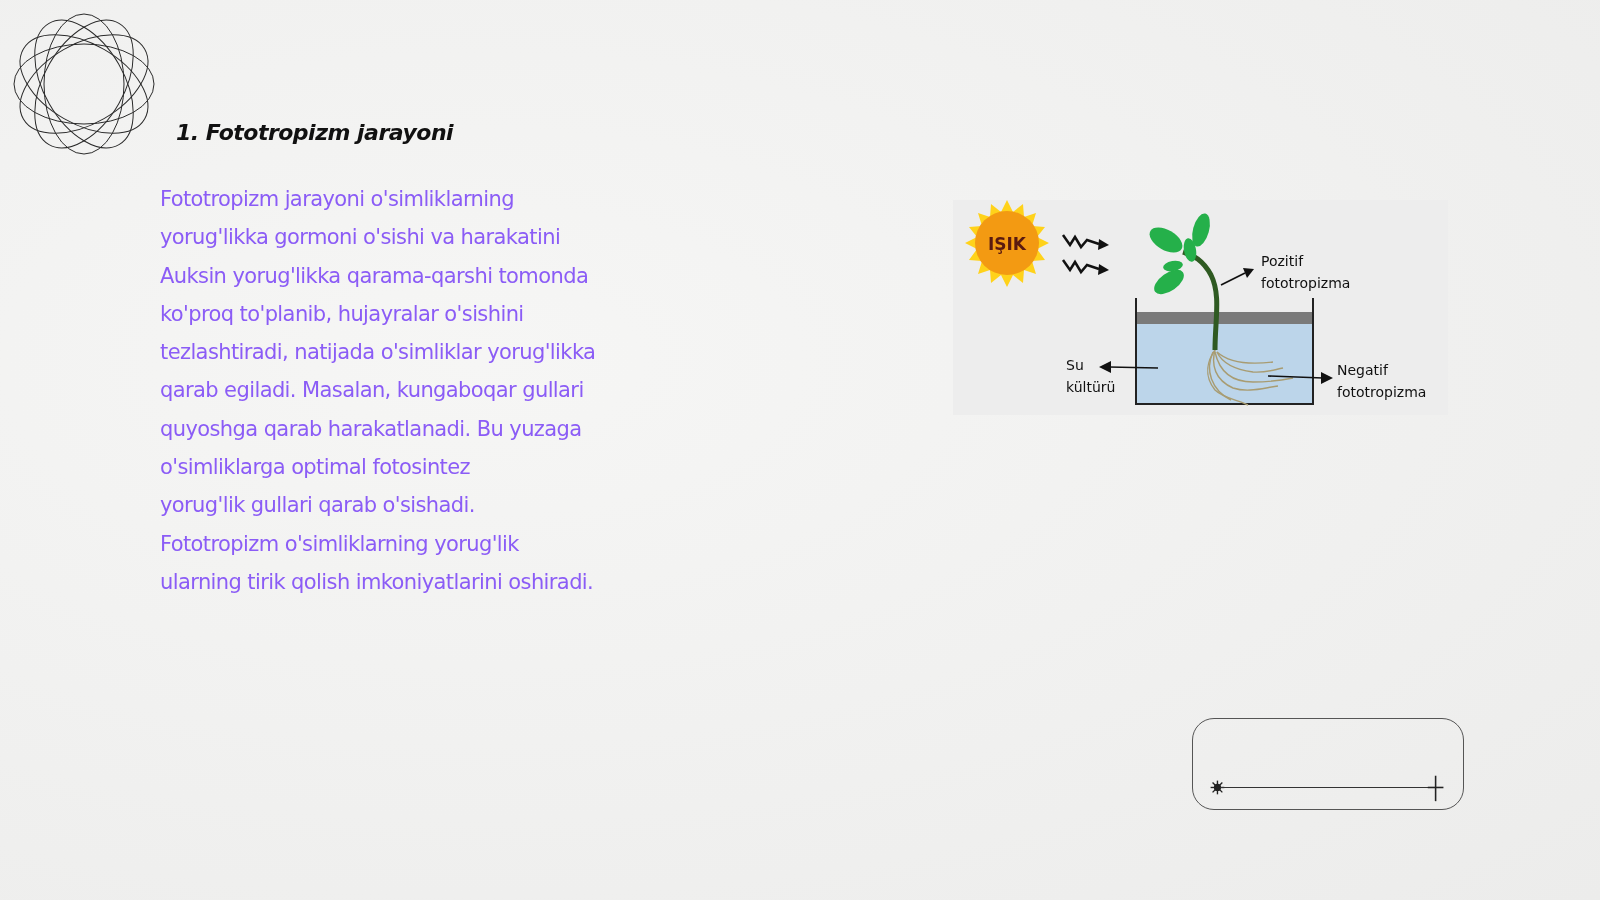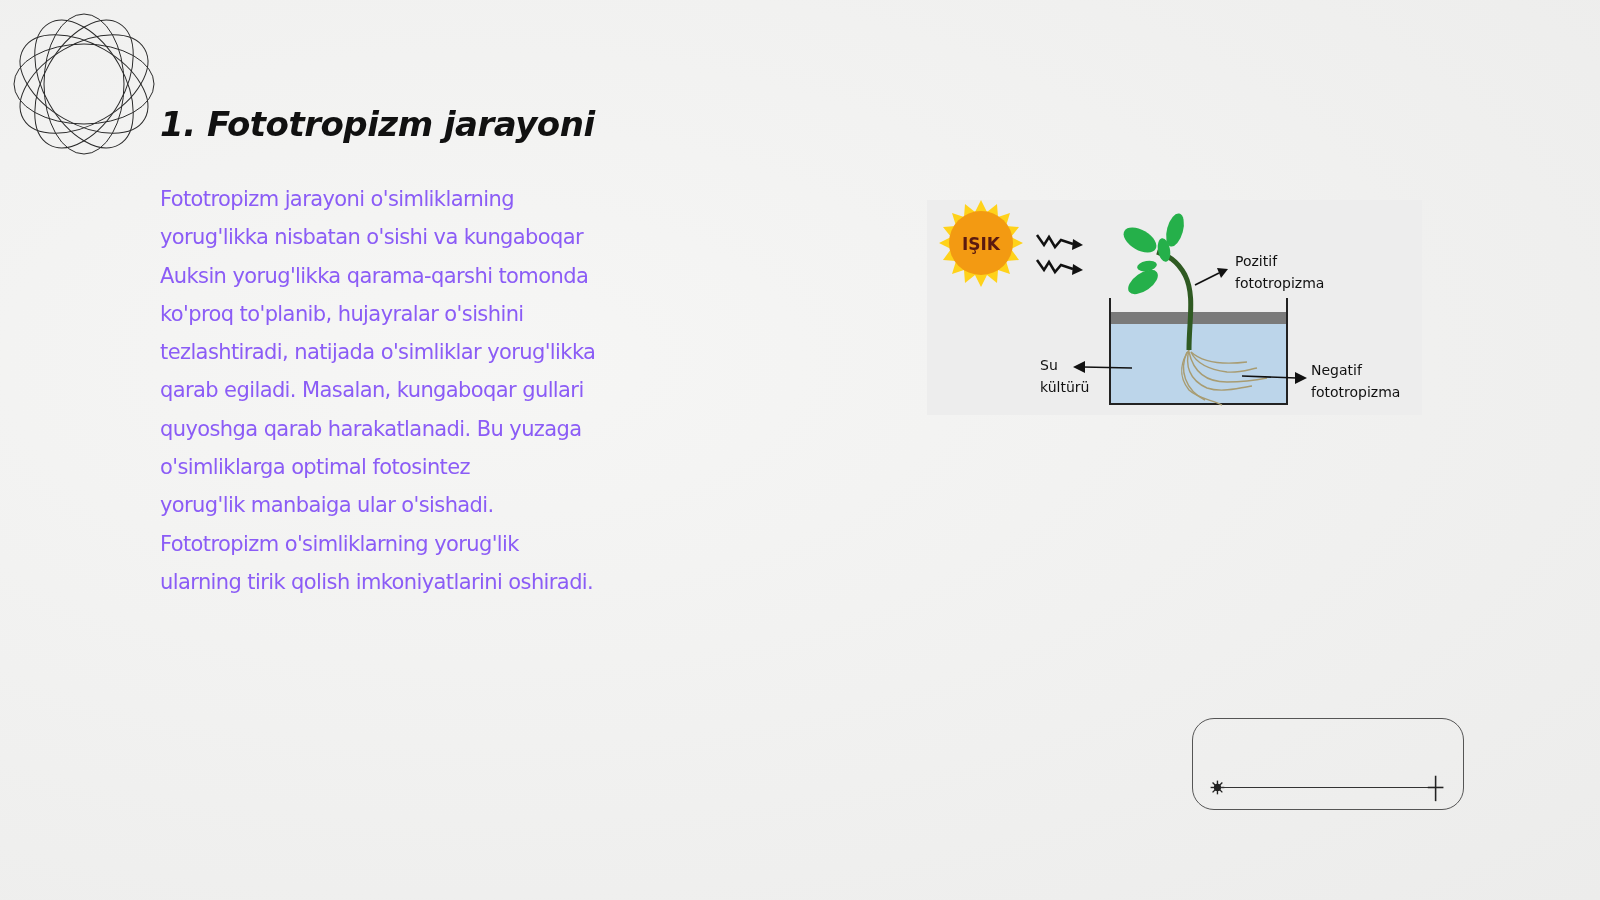--- a/index.html
+++ b/index.html
@@ -6,30 +6,30 @@
   body {
     width:1600px; height:900px; overflow:hidden; position:relative;
     background: radial-gradient(ellipse at 30% 40%, #f6f6f5 0%, #f1f1f0 50%, #ececeb 100%);
     font-family: "DejaVu Sans", sans-serif;
     color:#111;
   }
   .deco { position:absolute; left:10px; top:10px; width:148px; height:148px; }
   .title {
     position:absolute; left:160px; top:104px;
     font-family:"DejaVu Sans", sans-serif; font-weight:bold; font-style:italic;
-    font-size:34px; color:#111; letter-spacing:-0.5px; margin:0;
+    font-size:22px; color:#111; letter-spacing:-0.5px; margin:16px;
   }
   .body-text {
     position:absolute; left:160px; top:180px; width:680px;
     font-family:"DejaVu Sans", sans-serif; font-size:21px; line-height:38.3px;
     color:#8b5cf6; letter-spacing:-0.6px;
   }
   .body-text .line { display:block; white-space:nowrap; }
   .figure {
-    position:absolute; left:927px; top:200px; width:495px; height:215px;
+    position:absolute; left:953px; top:200px; width:495px; height:215px;
     background:#ededed;
   }
   .figure svg { width:100%; height:100%; display:block; }
   .timeline-box {
     position:absolute; left:1192px; top:718px; width:272px; height:92px;
     border:1.5px solid #555; border-radius:22px; box-sizing:border-box;
   }
   .timeline-box svg { position:absolute; left:0; top:0; width:100%; height:100%; overflow:visible; }
 </style>
 </head>
@@ -45,28 +45,28 @@
       <ellipse cx="74" cy="74" rx="70" ry="40" transform="rotate(120 74 74)"></ellipse>
       <ellipse cx="74" cy="74" rx="70" ry="40" transform="rotate(150 74 74)"></ellipse>
     </g>
   </svg>
 </div>
 
 <h1 class="title">1. Fototropizm jarayoni</h1>
 
 <div class="body-text">
   <span class="line">Fototropizm jarayoni o'simliklarning</span>
-  <span class="line">yorug'likka nisbatan o'sishi va kungaboqar</span>
+  <span class="line">yorug'likka gormoni o'sishi va harakatini</span>
   <span class="line">Auksin yorug'likka qarama-qarshi tomonda</span>
   <span class="line">ko'proq to'planib, hujayralar o'sishini</span>
   <span class="line">tezlashtiradi, natijada o'simliklar yorug'likka</span>
   <span class="line">qarab egiladi. Masalan, kungaboqar gullari</span>
   <span class="line">quyoshga qarab harakatlanadi. Bu yuzaga</span>
   <span class="line">o'simliklarga optimal fotosintez</span>
-  <span class="line">yorug'lik manbaiga ular o'sishadi.</span>
+  <span class="line">yorug'lik gullari qarab o'sishadi.</span>
   <span class="line">Fototropizm o'simliklarning yorug'lik</span>
   <span class="line">ularning tirik qolish imkoniyatlarini oshiradi.</span>
 </div>
 
 <div class="figure">
   <svg viewBox="0 0 495 215" font-family="DejaVu Sans, sans-serif">
 
     <g>
       <polygon fill="#ffd21a" points="54,0 60,12 70,4 71,17 83,13 79,26 92,27 84,37 96,43 84,49 92,60 79,61 83,74 71,70 70,83 60,75 54,87 48,75 38,83 37,70 25,74 29,61 16,60 24,49 12,43 24,37 16,27 29,26 25,13 37,17 38,4 48,12" transform="translate(0,0)"></polygon>
       <circle cx="54" cy="43" r="32" fill="#f39a12"></circle>

